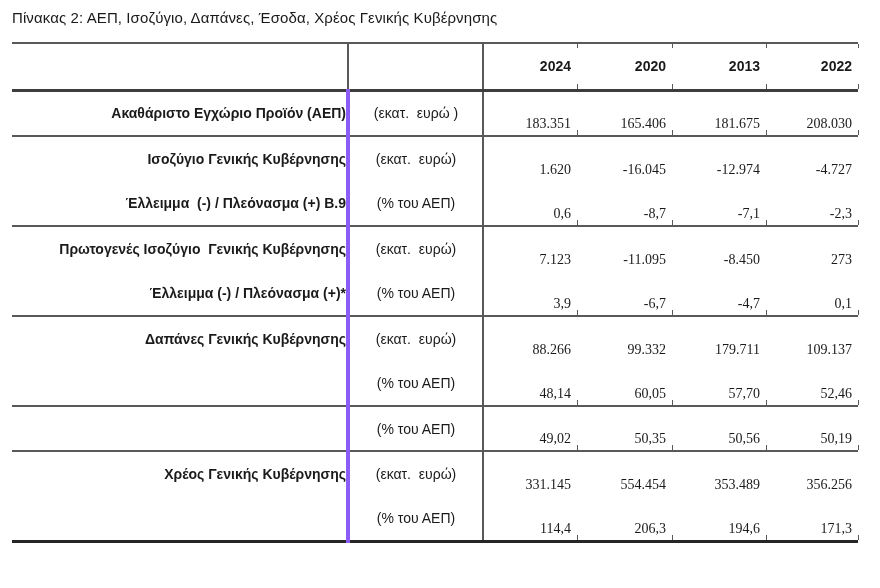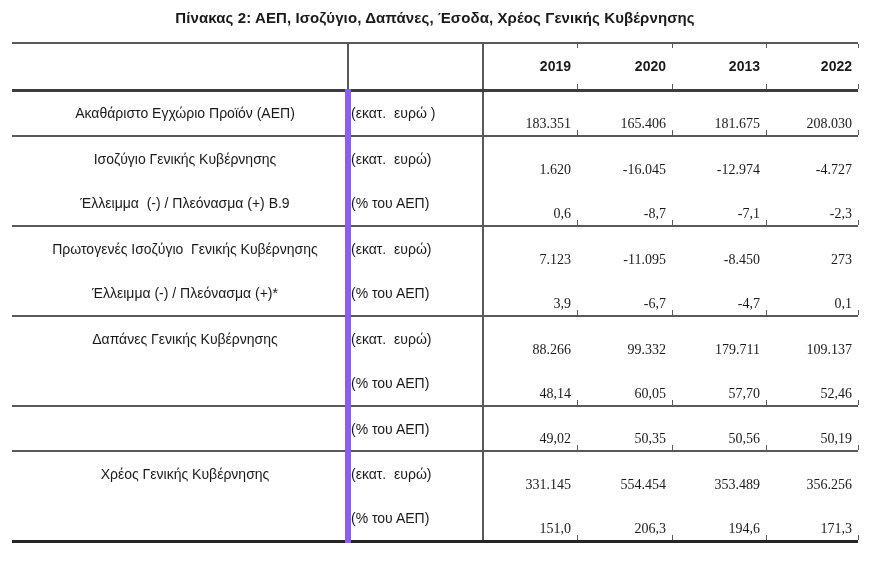--- a/index.html
+++ b/index.html
@@ -7,22 +7,21 @@
   body {
     width: 880px; height: 588px;
     background: #ffffff;
     font-family: "Liberation Sans", "DejaVu Sans", sans-serif;
     color: #1a1a1a;
   }
   .page { position: relative; width: 880px; height: 588px; overflow: hidden; }
 
   .title {
     position: absolute; top: 9px; left: 12px; width: 846px;
-    text-align: center;
-    font-size: 15px; font-weight: bold;
+    font-size: 15px; font-weight: normal;
     letter-spacing: 0.1px;
   }
 
   table.gov-table {
     position: absolute; top: 42px; left: 12px;
     width: 846px;
     border-collapse: collapse;
     table-layout: fixed;
     border-top: 2px solid #595959;
     border-bottom: 3px solid #262626;
@@ -53,29 +52,30 @@
   }
   thead th::after {
     content: ""; position: absolute; right: -1px; bottom: 0;
     width: 1px; height: 5px; background: #595959;
   }
 
   tbody tr { height: 45px; }
   tbody tr.row-first { height: 46px; }
 
   td.label {
-    font-weight: normal;
-    text-align: center;
+    font-weight: bold;
+    text-align: right;
     vertical-align: middle;
     padding-left: 13px;
     white-space: pre;
-    border-right: 6px solid #8b5cf6;
+    border-right: 4px solid #8b5cf6;
     overflow: hidden;
   }
   td.unit {
+    text-align: center;
     vertical-align: middle;
     white-space: pre;
     border-right: 2px solid #595959;
   }
   td.num {
     position: relative;
     text-align: right;
     vertical-align: bottom;
     padding-right: 6px;
     padding-bottom: 3px;
@@ -102,21 +102,21 @@
         <col class="c-unit">
       <col class="c-y1">
         <col class="c-y2">
         <col class="c-y3">
         <col class="c-y4">
     </colgroup>
     <thead>
       <tr>
         <td class="corner"></td>
         <td class="corner"></td>
-        <th>2019</th>
+        <th>2024</th>
         <th>2020</th>
         <th>2013</th>
         <th>2022</th>
       </tr>
     </thead>
     <tbody>
 
       <tr class="row-first sec-end">
         <td class="label">Ακαθάριστο Εγχώριο Προϊόν (ΑΕΠ)</td>
         <td class="unit">(εκατ.  ευρώ )</td>
@@ -195,21 +195,21 @@
         <td class="unit">(εκατ.  ευρώ)</td>
         <td class="num">331.145</td>
         <td class="num">554.454</td>
         <td class="num">353.489</td>
         <td class="num">356.256</td>
       </tr>
 
       <tr class="sec-end">
         <td class="label"></td>
         <td class="unit">(% του ΑΕΠ)</td>
-        <td class="num">151,0</td>
+        <td class="num">114,4</td>
         <td class="num">206,3</td>
         <td class="num">194,6</td>
         <td class="num">171,3</td>
       </tr>
 
     </tbody>
   </table>
 </div>
 
 </body></html>

